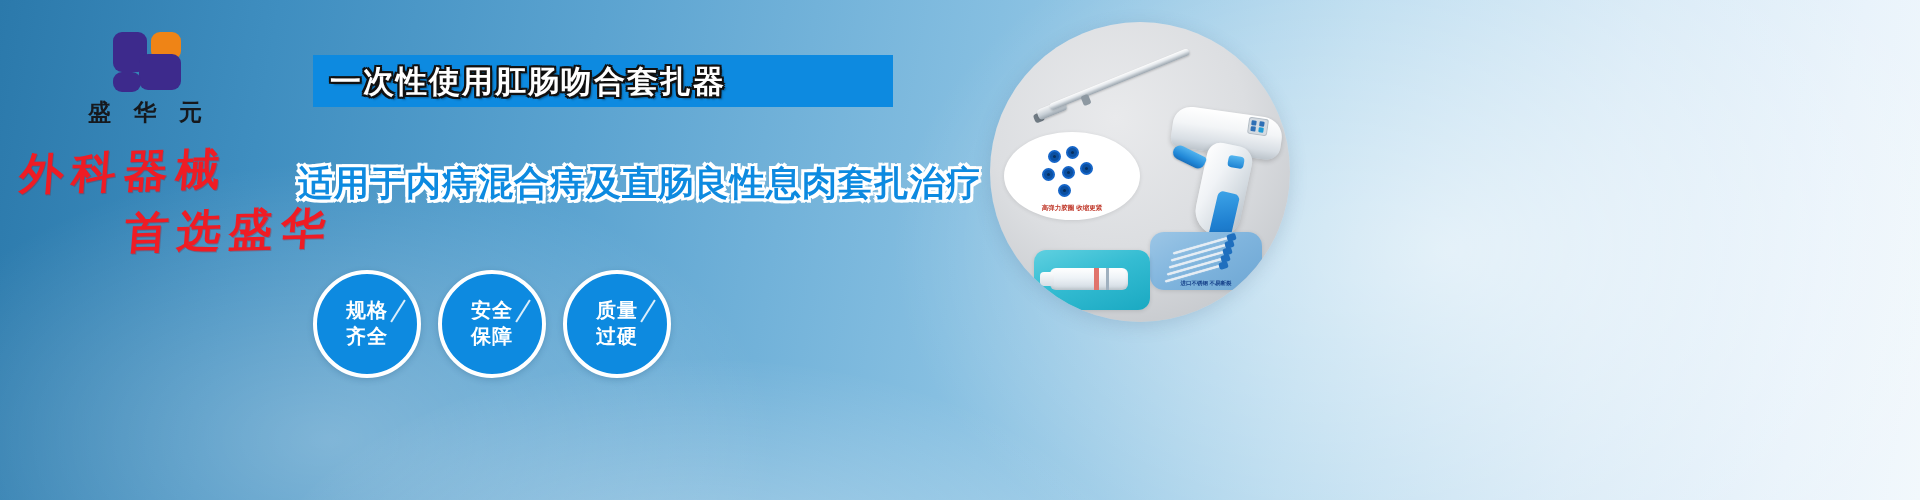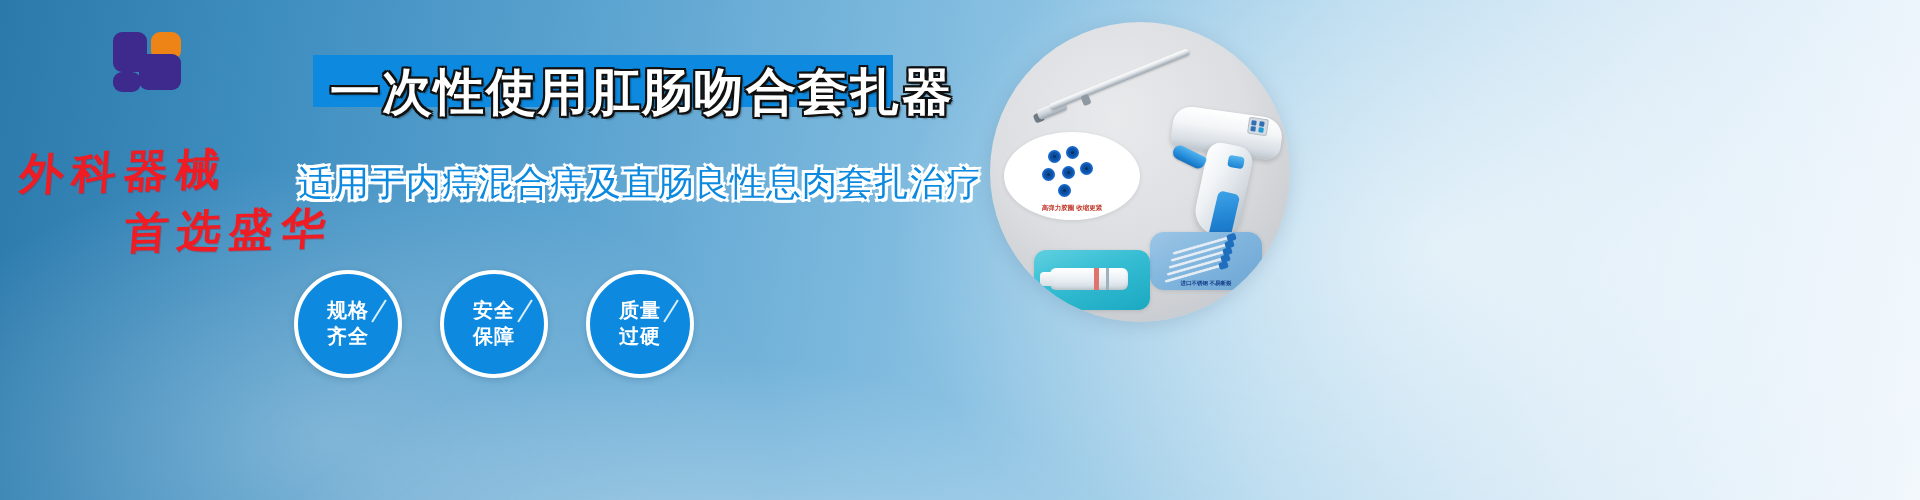--- a/index.html
+++ b/index.html
@@ -52,42 +52,42 @@
     transform:skewX(-6deg) rotate(-1.5deg);
     text-shadow:1px 1px 0 rgba(150,0,10,0.25);
   }
 
   
   .headline-bar{
     position:absolute;left:313px;top:55px;height:52px;width:580px;
     background:#0d8ae0;
   }
   .headline-text{
-    position:absolute;left:330px;top:66px;height:52px;line-height:52px;
-    font-size:50px;font-weight:700;color:#ffffff;letter-spacing:2px;
+    position:absolute;left:330px;top:56px;height:52px;line-height:52px;
+    font-size:31px;font-weight:700;color:#ffffff;letter-spacing:2px;
     text-shadow:
        2px 0 0 #111,-2px 0 0 #111,0 2px 0 #111,0 -2px 0 #111,
        2px 2px 0 #111,-2px 2px 0 #111,2px -2px 0 #111,-2px -2px 0 #111,
        3px 3px 2px rgba(0,0,0,0.35);
     white-space:nowrap;
   }
 
   
   .subtitle{
     position:absolute;left:298px;top:160px;
-    font-size:35px;font-weight:400;color:#0d8ae0;letter-spacing:1px;
+    font-size:35px;font-weight:700;color:#0d8ae0;letter-spacing:1px;
     white-space:nowrap;
     text-shadow:
       2px 0 0 #fff,-2px 0 0 #fff,0 2px 0 #fff,0 -2px 0 #fff,
       2px 2px 0 #fff,-2px 2px 0 #fff,2px -2px 0 #fff,-2px -2px 0 #fff,
       3px 3px 0 #fff,-3px 3px 0 #fff,3px -3px 0 #fff,-3px -3px 0 #fff;
   }
 
   
-  .badges{position:absolute;left:294px;top:270px;display:flex;gap:38px;}
+  .badges{position:absolute;left:313px;top:270px;display:flex;gap:17px;}
   .badge{
     position:relative;width:100px;height:100px;border-radius:50%;
     background:#0d8ae0;border:4px solid #ffffff;
     box-shadow:0 2px 6px rgba(20,70,110,0.22);
     display:flex;flex-direction:column;align-items:center;justify-content:center;
     overflow:hidden;
   }
   .badge .slash{
     position:absolute;right:18px;top:24px;width:2px;height:26px;
     background:rgba(255,255,255,0.85);transform:rotate(32deg);
@@ -237,20 +237,21 @@
   <div class="bg-glow"></div>
   <div class="bg-arc"></div>
 
   <div class="logo">
     <div class="logo-mark">
       <div class="lm lm-a"></div>
       <div class="lm lm-b"></div>
       <div class="lm lm-c"></div>
       <div class="lm lm-d"></div>
     </div>
+    <div class="logo-name">盛 华 元</div>
   </div>
 
   <div class="callig">
     <div class="l1">外科器械</div>
     <div class="l2">首选盛华</div>
   </div>
 
   <div class="headline-bar"></div>
   <div class="headline-text">一次性使用肛肠吻合套扎器</div>
 

